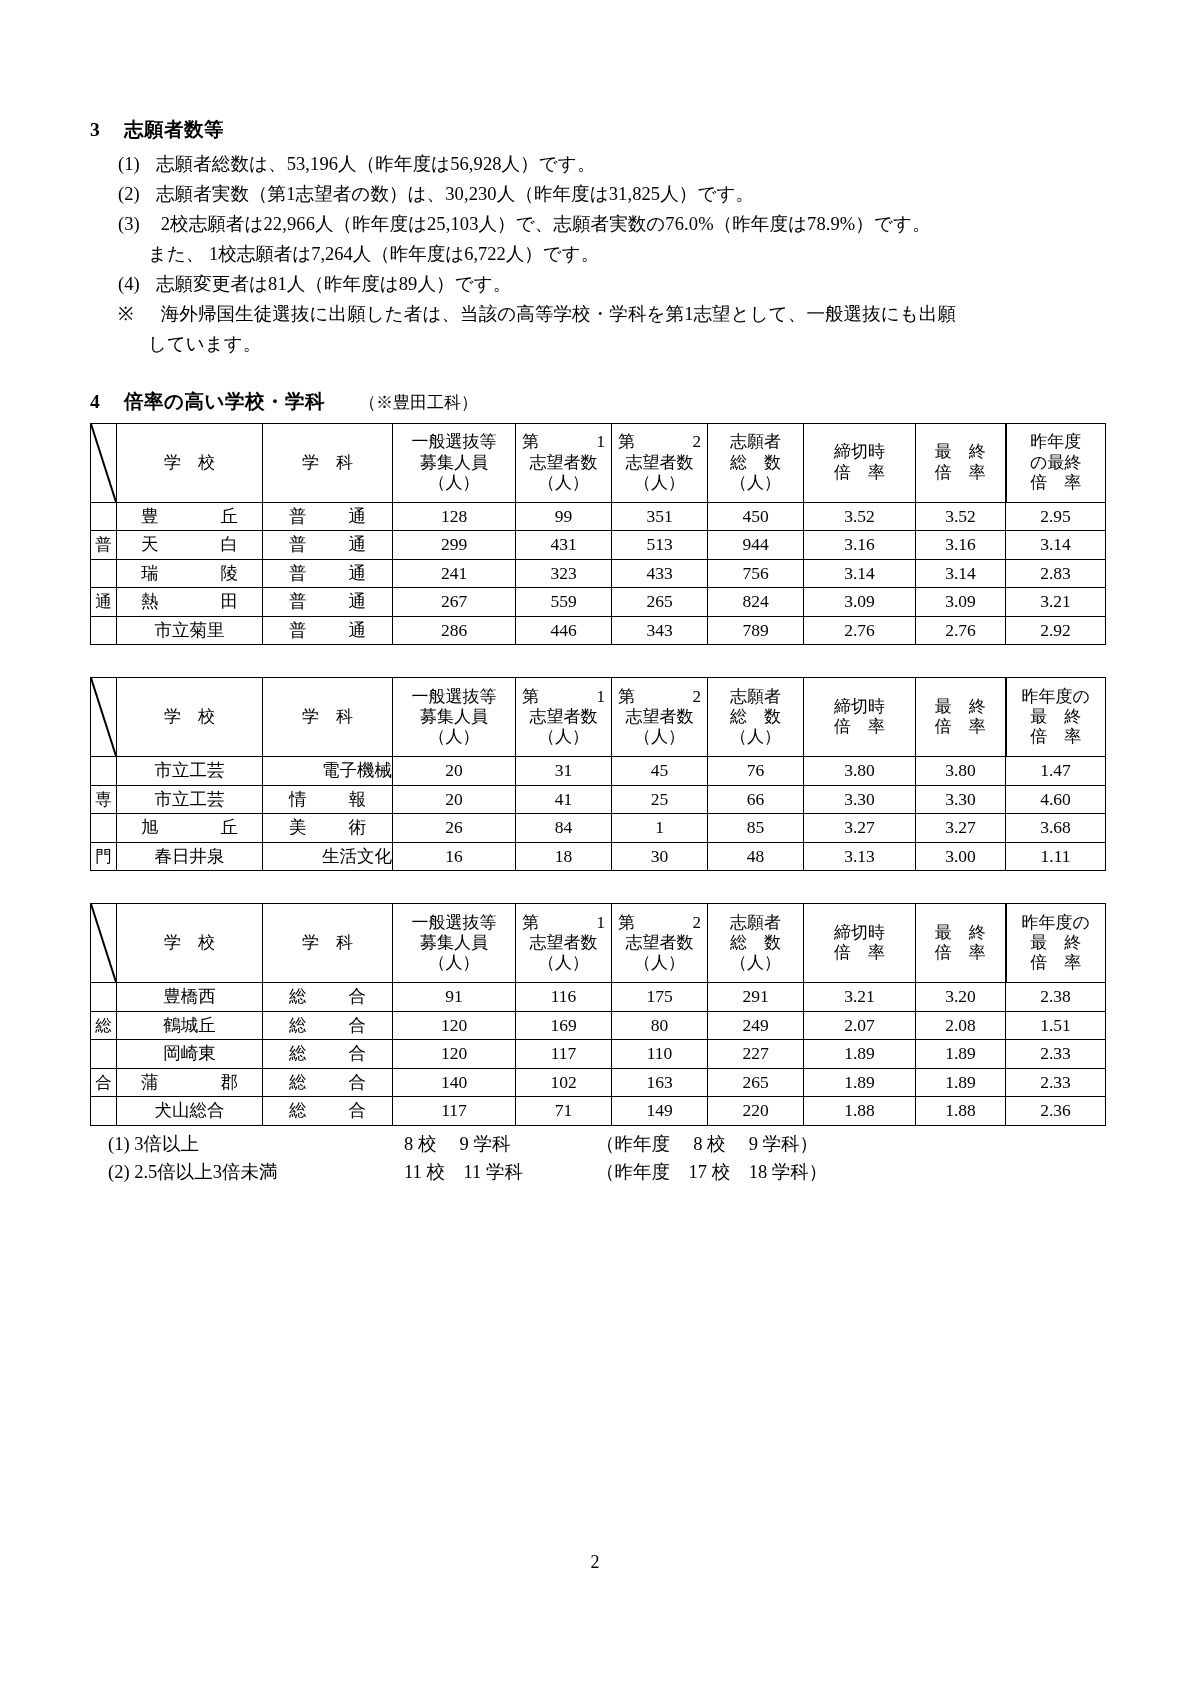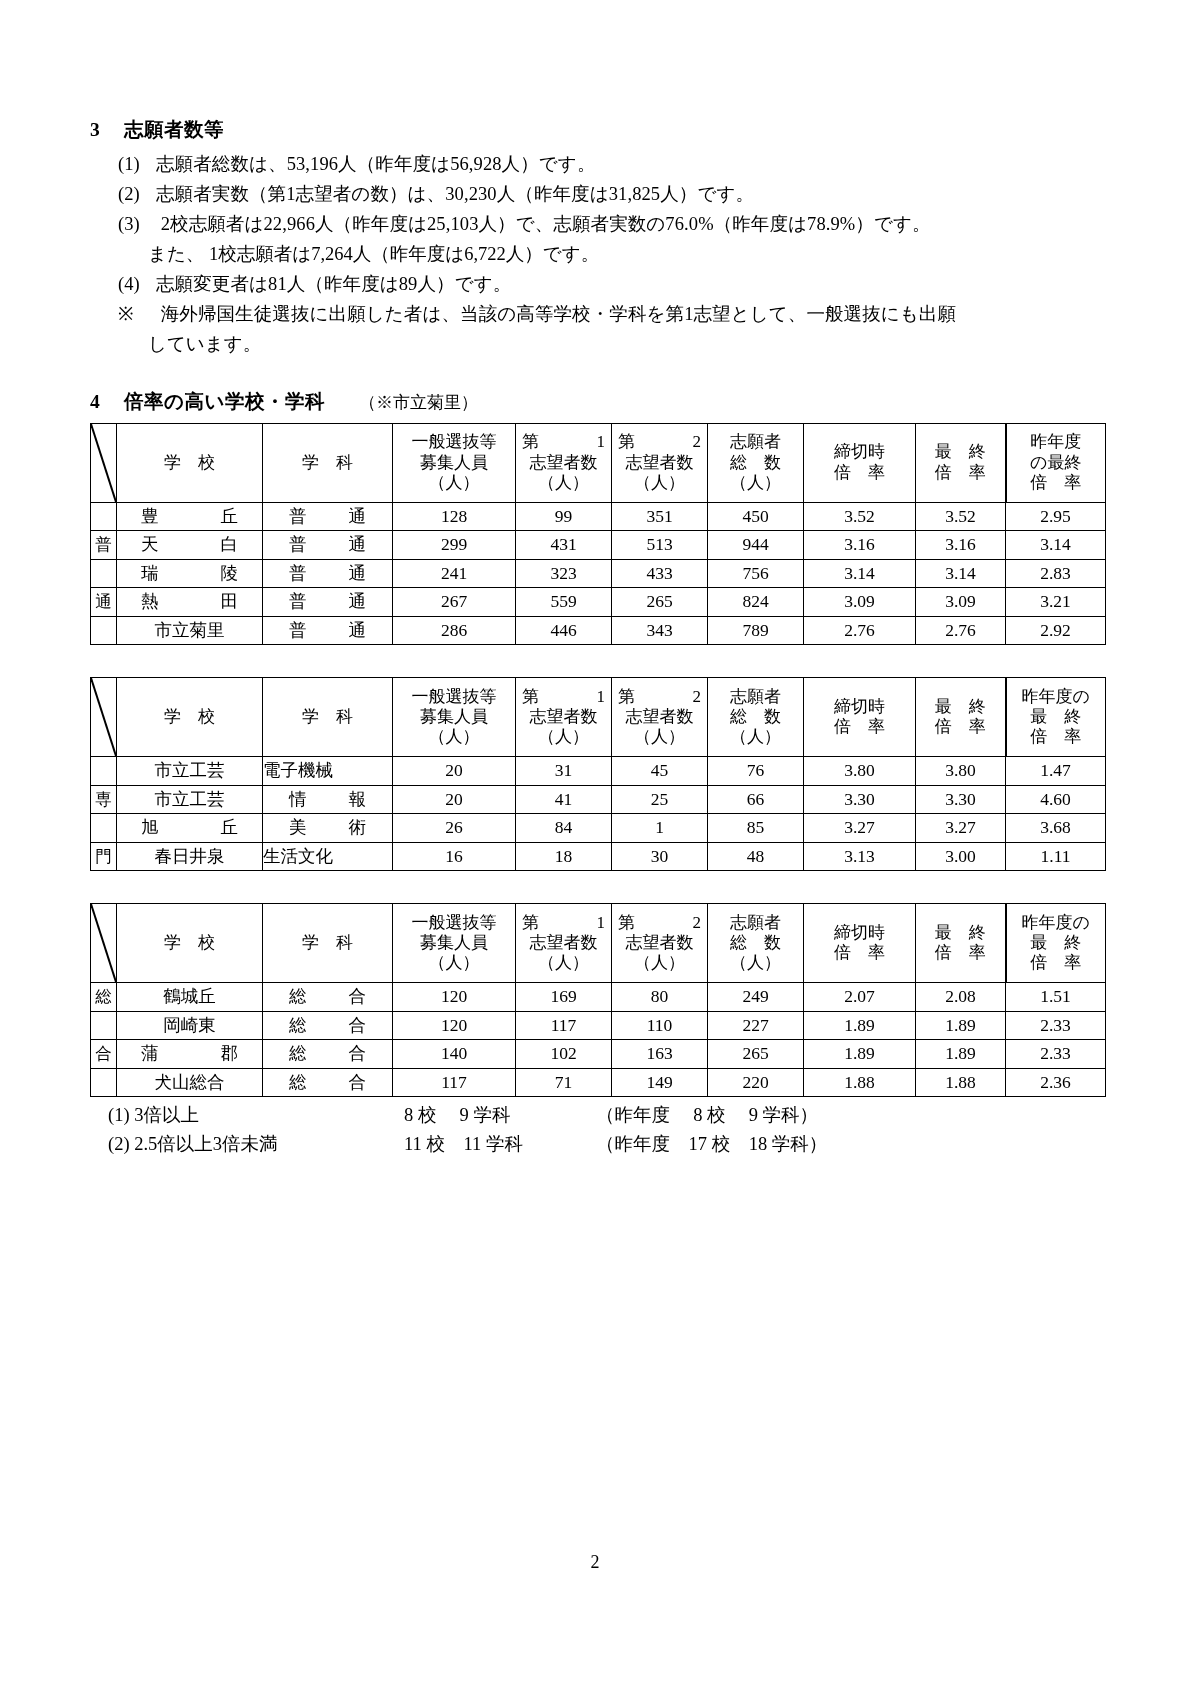--- a/index.html
+++ b/index.html
@@ -150,21 +150,21 @@
     text-align: center;
     font-family: Liberation Serif, serif;
   }
   .dp2 {
     display: block;
     text-align: justify;
     text-align-last: justify;
     padding: 0 26px;
     box-sizing: border-box;
   }
-  .dp-plain { display:block; text-align:left; }
+  .dp-plain { display:block; text-align:right; }
 
   
   .summary { margin: 4px 0 16px 18px; }
   .sum-row {
     display: flex;
     font-size: 18.5px;
     line-height: 1.55;
     white-space: pre;
   }
   .sum-a { flex: 0 0 296px; }
@@ -214,21 +214,21 @@
       <span class="li-body"> 海外帰国生徒選抜に出願した者は、当該の高等学校・学科を第1志望として、一般選抜にも出願</span>
     </div>
     <div class="li-cont">しています。</div>
   </div>
 
   <div class="gap-lg"></div>
 
   <div class="sec-head">
     <span class="sec-num">4</span>
     <span class="sec-title">倍率の高い学校・学科</span>
-    <span class="sec-note">（※市立菊里）</span>
+    <span class="sec-note">（※豊田工科）</span>
   </div>
 
   <div class="tbl-wrap">
     <table class="rate">
       <colgroup>
         <col class="c-cat">
           <col class="c-sch">
           <col class="c-dept">
           <col class="c-quo">
         <col class="c-f1">
@@ -617,20 +617,36 @@
               <span class="hd-lines">
             <span>昨年度の</span>
             <span>最　終</span>
             <span>倍　率</span>
           </span>
             </td>
         </tr>
       </thead>
       <tbody>
         <tr>
+          <td class="cat"></td>
+          <td class="name">
+              <span class="nm2n">豊橋西</span>
+            </td>
+          <td class="name">
+              <span class="dp2">総　合</span>
+            </td>
+          <td class="val">91</td>
+          <td class="val">116</td>
+          <td class="val">175</td>
+          <td class="val">291</td>
+          <td class="val">3.21</td>
+          <td class="val">3.20</td>
+          <td class="val lastcol">2.38</td>
+        </tr>
+        <tr>
           <td class="cat">総</td>
           <td class="name">
               <span class="nm2n">鶴城丘</span>
             </td>
           <td class="name">
               <span class="dp2">総　合</span>
             </td>
           <td class="val">120</td>
           <td class="val">169</td>
           <td class="val">80</td>

